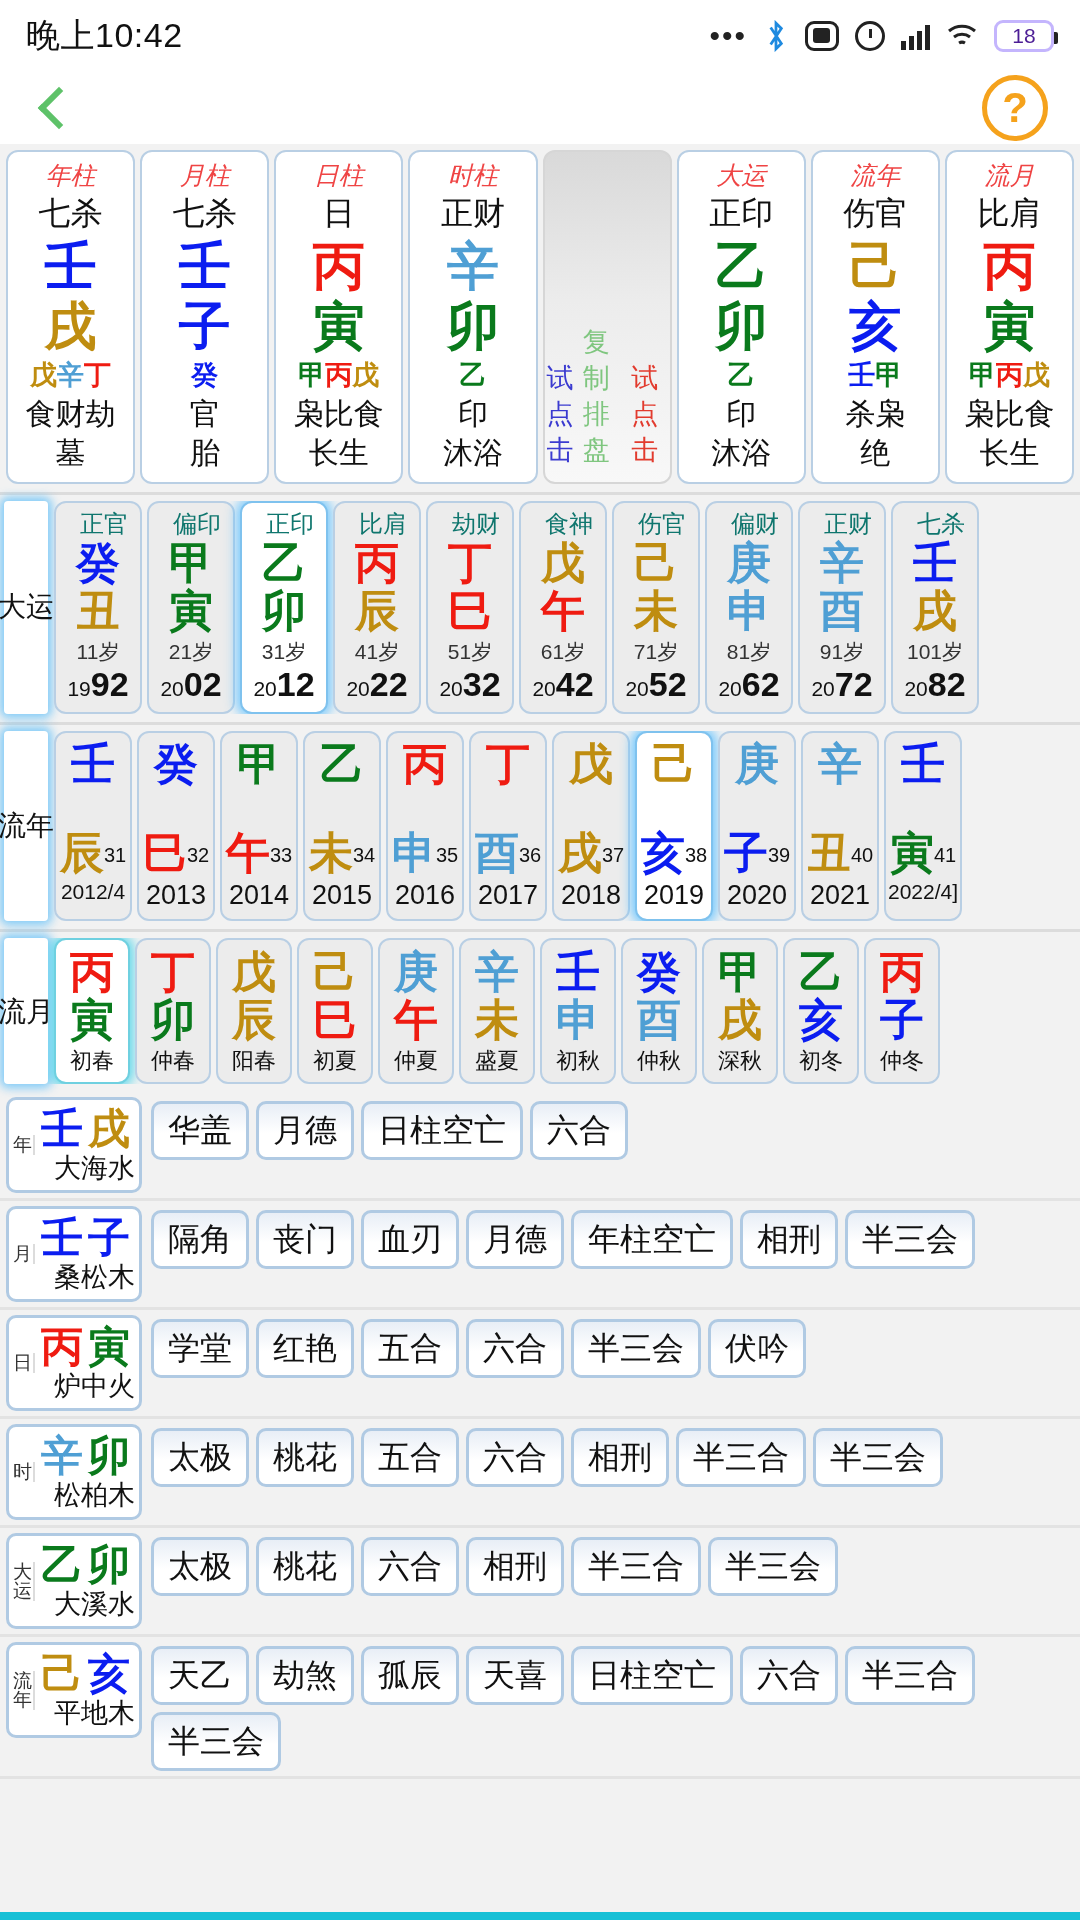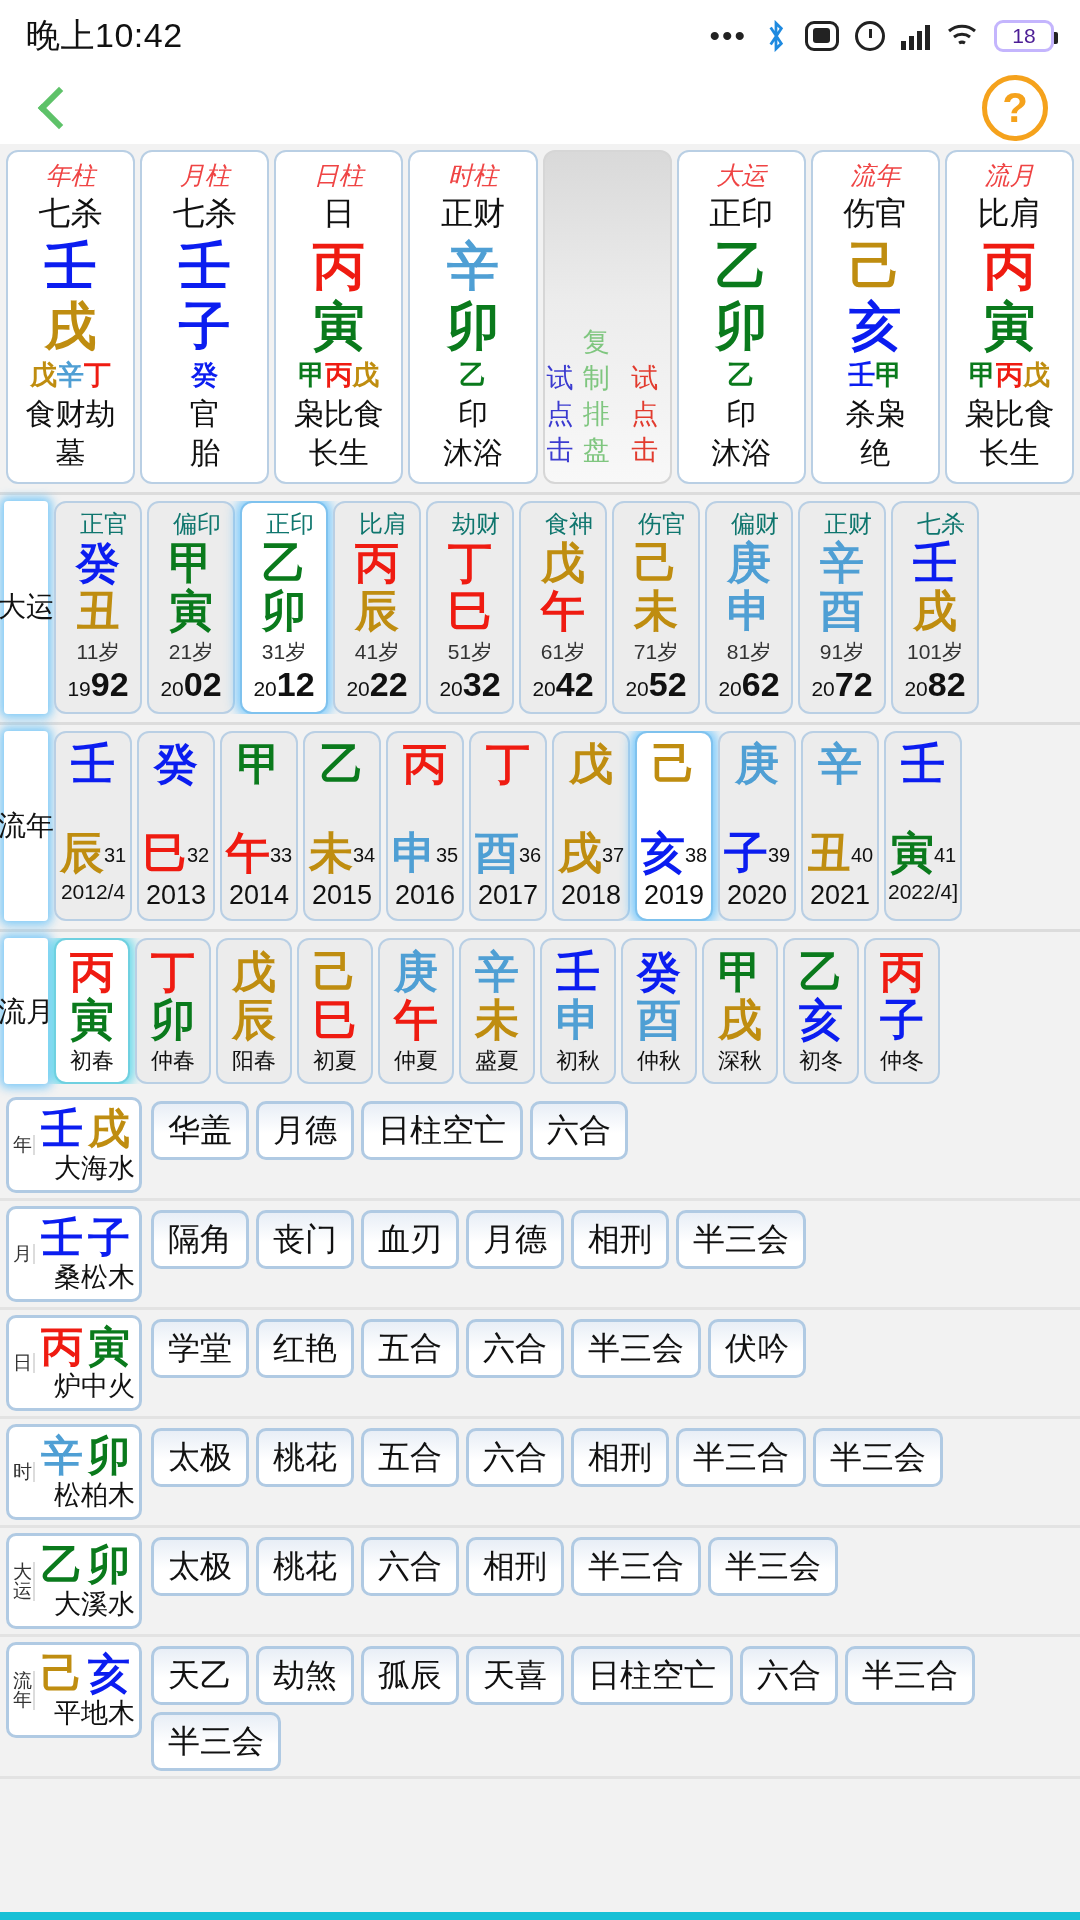--- a/index.html
+++ b/index.html
@@ -512,20 +512,21 @@
         <div class="tgmain">
           <div class="tgchars"><span class="c-blue">壬</span><span class="c-blue">子</span></div>
           <div class="tgnayin">桑松木</div>
         </div>
       </div>
       <div class="tags">
         <div class="tag">隔角</div>
         <div class="tag">丧门</div>
         <div class="tag">血刃</div>
         <div class="tag">月德</div>
+        <div class="tag">年柱空亡</div>
         <div class="tag">相刑</div>
         <div class="tag">半三会</div>
       </div>
     </div>
     <div class="tagrow">
       <div class="tgp">
         <div class="tglabel">日</div>
         <div class="tgmain">
           <div class="tgchars"><span class="c-red">丙</span><span class="c-green">寅</span></div>
           <div class="tgnayin">炉中火</div>

